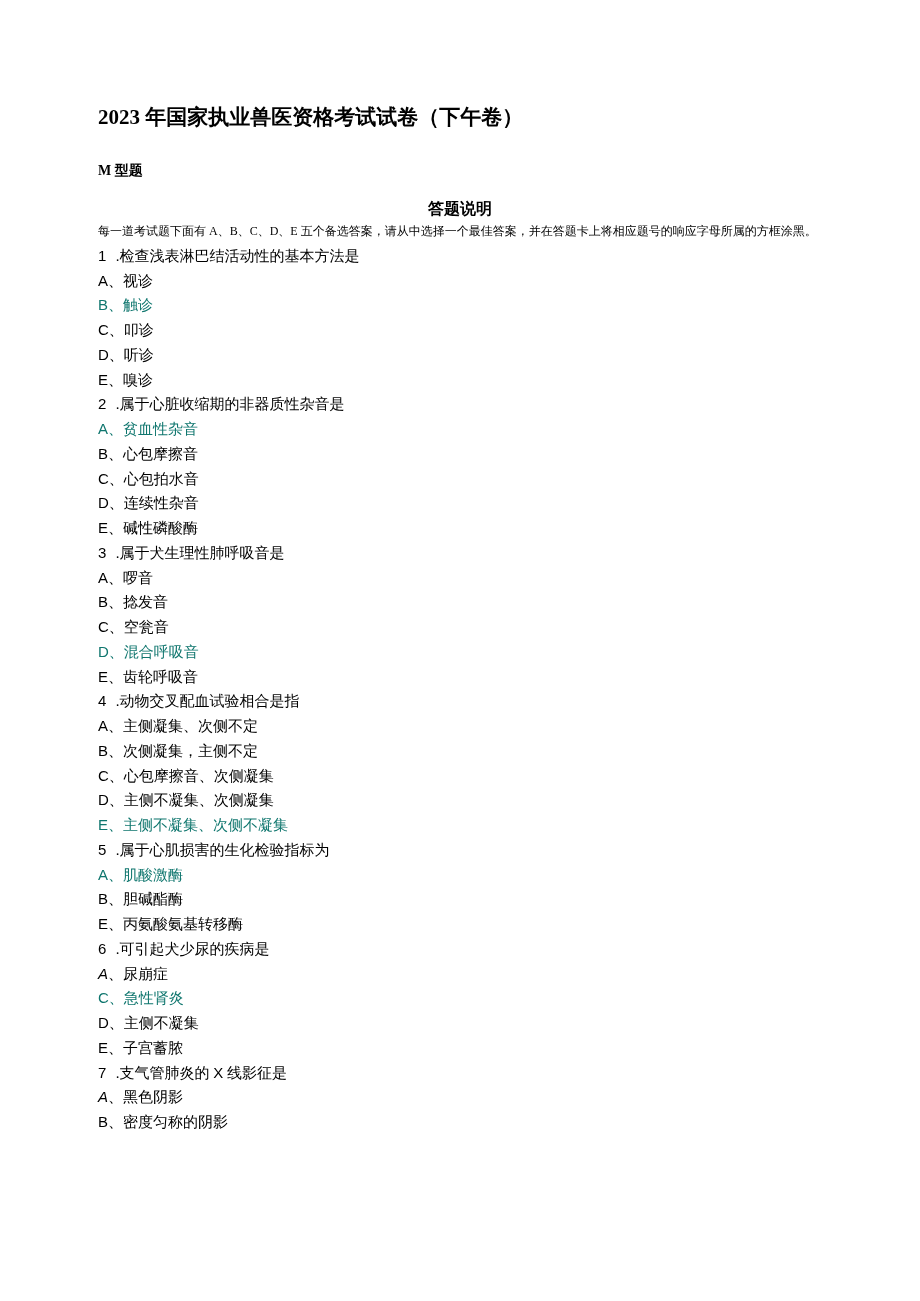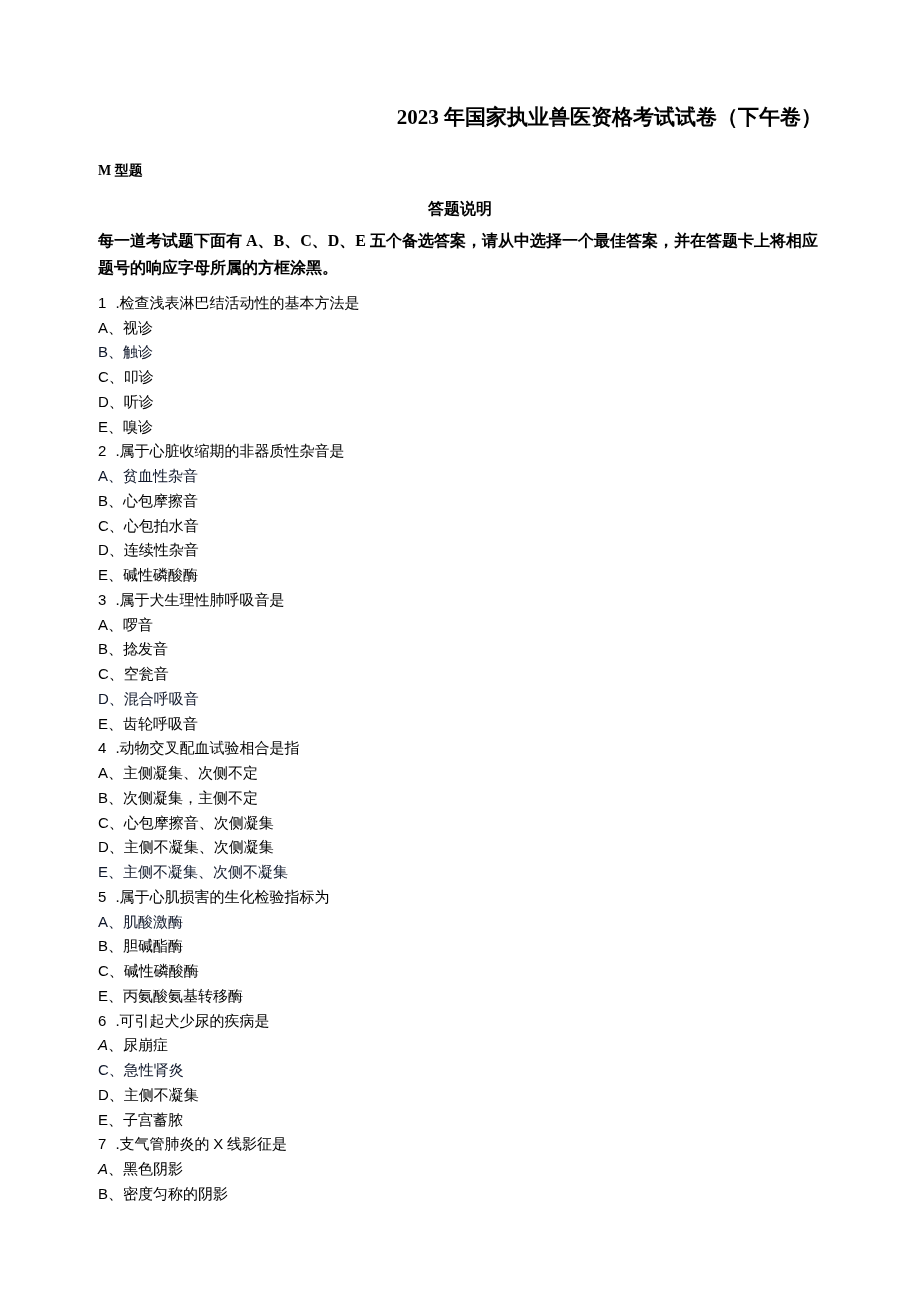--- a/index.html
+++ b/index.html
@@ -7,58 +7,58 @@
       background: #fff;
       width: 920px;
       min-height: 1301px;
       padding: 100px 98px 50px 98px;
       font-family: "SimSun", "宋体", serif;
       font-size: 15px;
       color: #000;
       line-height: 1.65;
     }
     .title {
-      text-align: right;
+      text-align: left;
       font-weight: bold;
       font-size: 21px;
       margin-bottom: 24px;
       font-family: "SimSun", "宋体", serif;
     }
     .section-header {
       font-weight: bold;
       font-family: "Times New Roman", "SimSun", serif;
       font-size: 14px;
       margin-bottom: 14px;
     }
     .explain-header {
       text-align: center;
       font-weight: bold;
       font-size: 16px;
-      margin-bottom: 6px;
+      margin-bottom: 0;
       font-family: Liberation Serif, serif;
     }
     .instructions {
-      font-weight: bold;
-      font-size: 16px;
-      margin-bottom: 10px;
+      font-weight: normal;
+      font-size: 12px;
+      margin-bottom: 2px;
     }
     .q-row { }
     .q-num {
       font-family: Arial, sans-serif;
       display: inline-block;
       min-width: 14px;
     }
     .opt-letter {
       font-family: Arial, sans-serif;
     }
     .opt-letter-italic {
       font-family: Arial, sans-serif;
       font-style: italic;
     }
-    .highlight { color: #0f172a; }
+    .highlight { color: #0f766e; }
     .qtext { }
     .latin { font-family: Arial, sans-serif; }
   </style>
 </head>
 <body>
 
 <h1 class="title">2023 年国家执业兽医资格考试试卷（下午卷）</h1>
 
 <div class="section-header">M 型题</div>
 
@@ -87,21 +87,20 @@
     <div class="q-row"><span class="opt-letter">E</span><span>、</span><span>齿轮呼吸音</span></div>
     <div class="q-row"><span class="q-num">4</span> <span class="qtext">.动物交叉配血试验相合是指</span></div>
     <div class="q-row"><span class="opt-letter">A</span><span>、</span><span>主侧凝集、次侧不定</span></div>
     <div class="q-row"><span class="opt-letter">B</span><span>、</span><span>次侧凝集，主侧不定</span></div>
     <div class="q-row"><span class="opt-letter">C</span><span>、</span><span>心包摩擦音、次侧凝集</span></div>
     <div class="q-row"><span class="opt-letter">D</span><span>、</span><span>主侧不凝集、次侧凝集</span></div>
     <div class="q-row highlight"><span class="opt-letter">E</span><span>、</span><span>主侧不凝集、次侧不凝集</span></div>
     <div class="q-row"><span class="q-num">5</span> <span class="qtext">.属于心肌损害的生化检验指标为</span></div>
     <div class="q-row highlight"><span class="opt-letter">A</span><span>、</span><span>肌酸激酶</span></div>
     <div class="q-row"><span class="opt-letter">B</span><span>、</span><span>胆碱酯酶</span></div>
-    <div class="q-row"><span class="opt-letter">C</span><span>、</span><span>碱性磷酸酶</span></div>
     <div class="q-row"><span class="opt-letter">E</span><span>、</span><span>丙氨酸氨基转移酶</span></div>
     <div class="q-row"><span class="q-num">6</span> <span class="qtext">.可引起犬少尿的疾病是</span></div>
     <div class="q-row"><span class="opt-letter-italic">A</span><span>、</span><span>尿崩症</span></div>
     <div class="q-row highlight"><span class="opt-letter">C</span><span>、</span><span>急性肾炎</span></div>
     <div class="q-row"><span class="opt-letter">D</span><span>、</span><span>主侧不凝集</span></div>
     <div class="q-row"><span class="opt-letter">E</span><span>、</span><span>子宫蓄脓</span></div>
     <div class="q-row"><span class="q-num">7</span> <span class="qtext">.支气管肺炎的 <span class="latin">X</span> 线影征是</span></div>
     <div class="q-row"><span class="opt-letter-italic">A</span><span>、</span><span>黑色阴影</span></div>
     <div class="q-row"><span class="opt-letter">B</span><span>、</span><span>密度匀称的阴影</span></div>
   </div>

